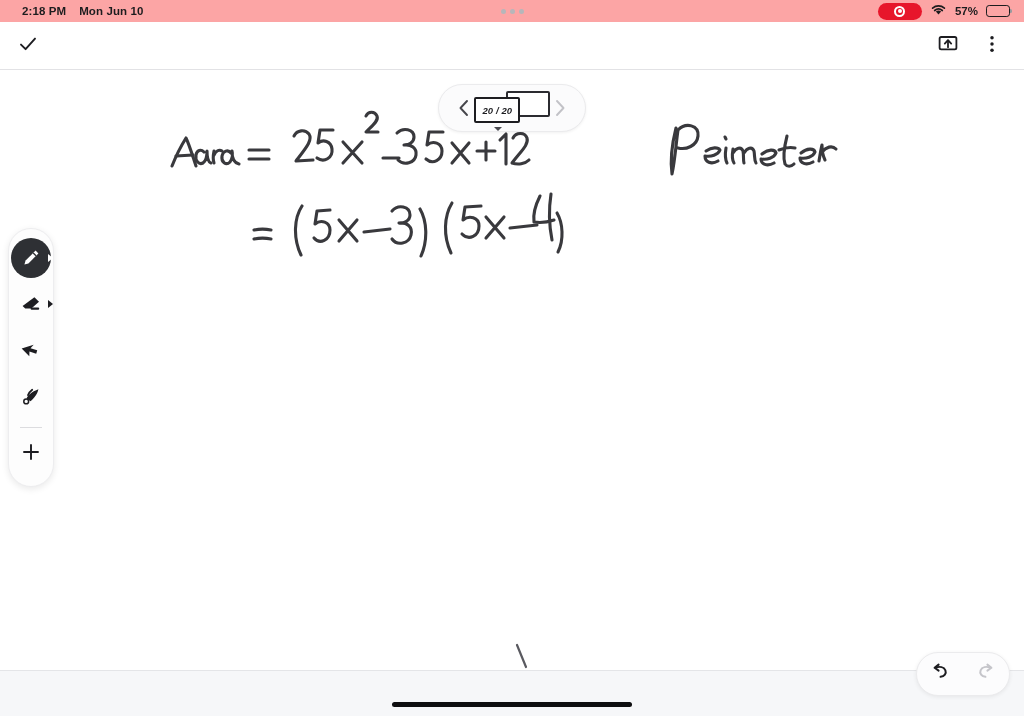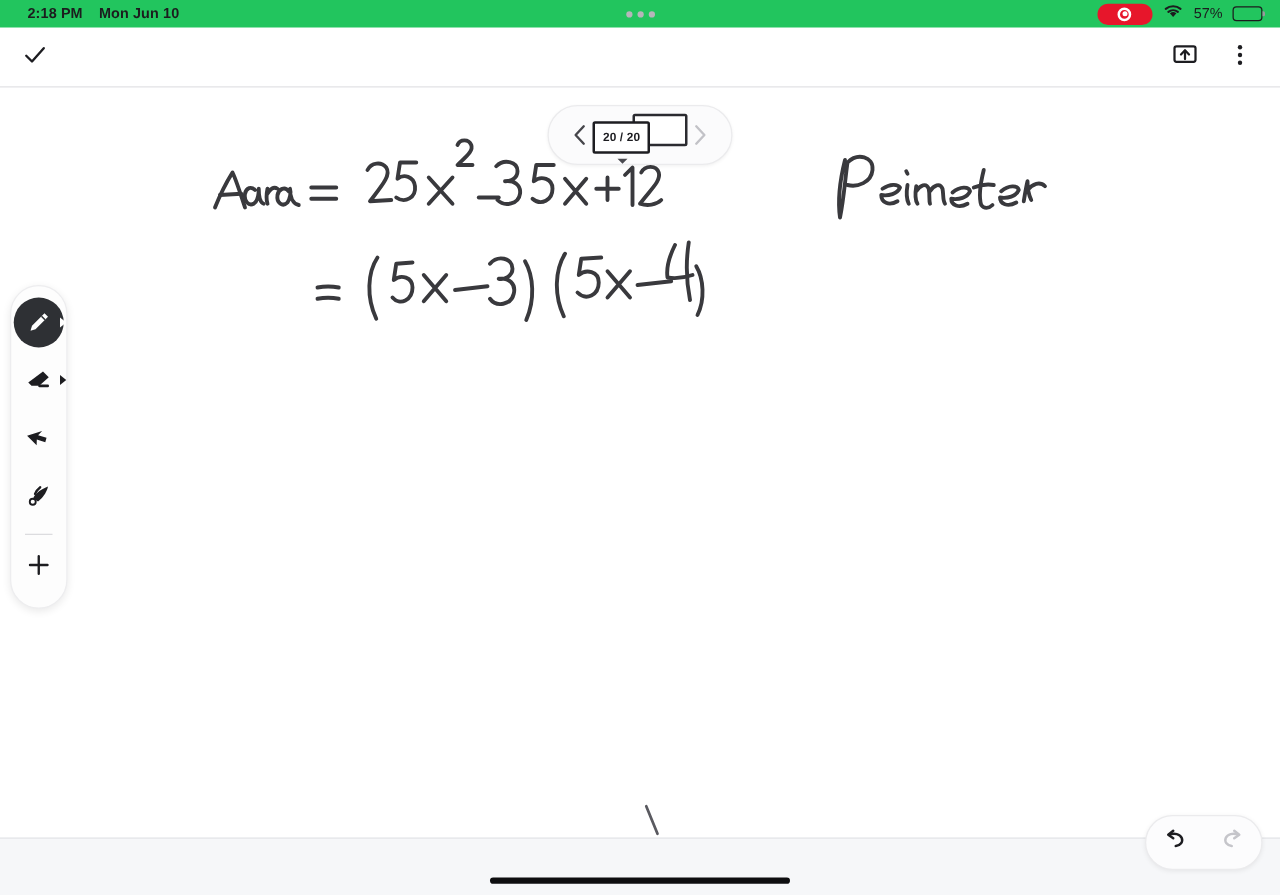--- a/index.html
+++ b/index.html
@@ -6,21 +6,21 @@
   html,body { width:1024px; height:716px; overflow:hidden; }
   body {
     font-family:"Liberation Sans", sans-serif;
     background:#ffffff;
     -webkit-font-smoothing:antialiased;
   }
 
   
   .statusbar {
     position:absolute; top:0; left:0; width:1024px; height:22px;
-    display:flex; align-items:center; background:#22c55e;
+    display:flex; align-items:center; background:#fca5a5;
     z-index:60;
   }
   .sb-left {
     display:flex; align-items:center; gap:13px;
     margin-left:22px; font-size:11.5px; font-weight:bold; color:#1c1c1e;
     letter-spacing:.1px;
   }
   .sb-center {
     position:absolute; left:0; right:0; top:0; height:22px;
     display:flex; align-items:center; justify-content:center;
@@ -37,21 +37,21 @@
     display:flex; align-items:center; justify-content:center;
   }
   .rec-pill .ring {
     width:11px; height:11px; border-radius:50%;
     border:2px solid #ffffff;
     display:flex; align-items:center; justify-content:center;
   }
   .rec-pill .ring::after {
     content:""; width:4px; height:4px; border-radius:50%; background:#ffffff;
   }
-  .batt-pct { font-size:11.5px; font-weight:normal; color:#1c1c1e; }
+  .batt-pct { font-size:11.5px; font-weight:bold; color:#1c1c1e; }
   .batt {
     width:24px; height:12px; border:1.4px solid #1c1c1e; border-radius:3.2px;
     position:relative; padding:1.4px;
   }
   .batt::after {
     content:""; position:absolute; right:-3.4px; top:3.4px;
     width:2px; height:4px; border-radius:0 1.5px 1.5px 0; background:#9a9a9e;
   }
   .batt .fill { height:100%; background:#1c1c1e; border-radius:1.4px; }
 
@@ -81,21 +81,21 @@
   
   .page-nav {
     position:absolute; top:84px; left:438px;
     width:148px; height:48px; border-radius:24px;
     background:#fbfbfc; border:1px solid #ebebed;
     box-shadow:0 1px 3px rgba(0,0,0,.06);
     display:flex; align-items:center; justify-content:space-between;
     padding:0 14px; z-index:40;
   }
   .chev { width:22px; height:22px; display:flex; align-items:center; justify-content:center; cursor:pointer; }
-  .pagebox-wrap { position:relative; width:78px; height:34px; }
+  .pagebox-wrap { position:relative; width:78px; height:34px;font-style:italic; }
   .pg-back {
     position:absolute; right:0; top:0; width:44px; height:26px;
     border:2px solid #2b2b30; border-radius:2px; background:#ffffff;
   }
   .pg-front {
     position:absolute; left:0; top:6px; width:46px; height:26px;
     border:2.4px solid #1d1d21; border-radius:2px; background:#ffffff;
     display:flex; align-items:center; justify-content:center;
     font-size:9.5px; font-weight:bold; color:#1d1d21; letter-spacing:.1px;
   }

